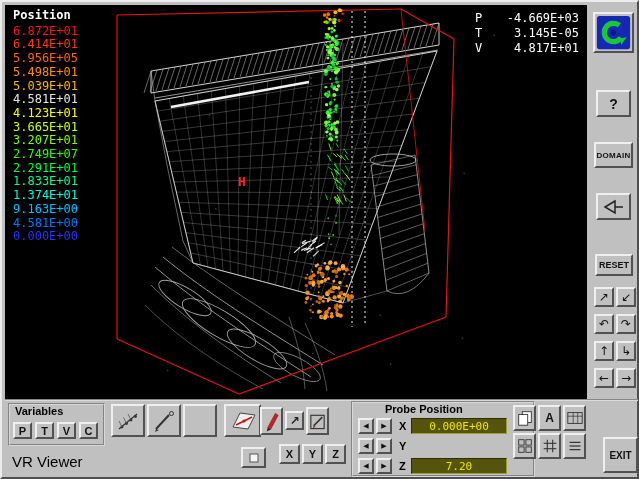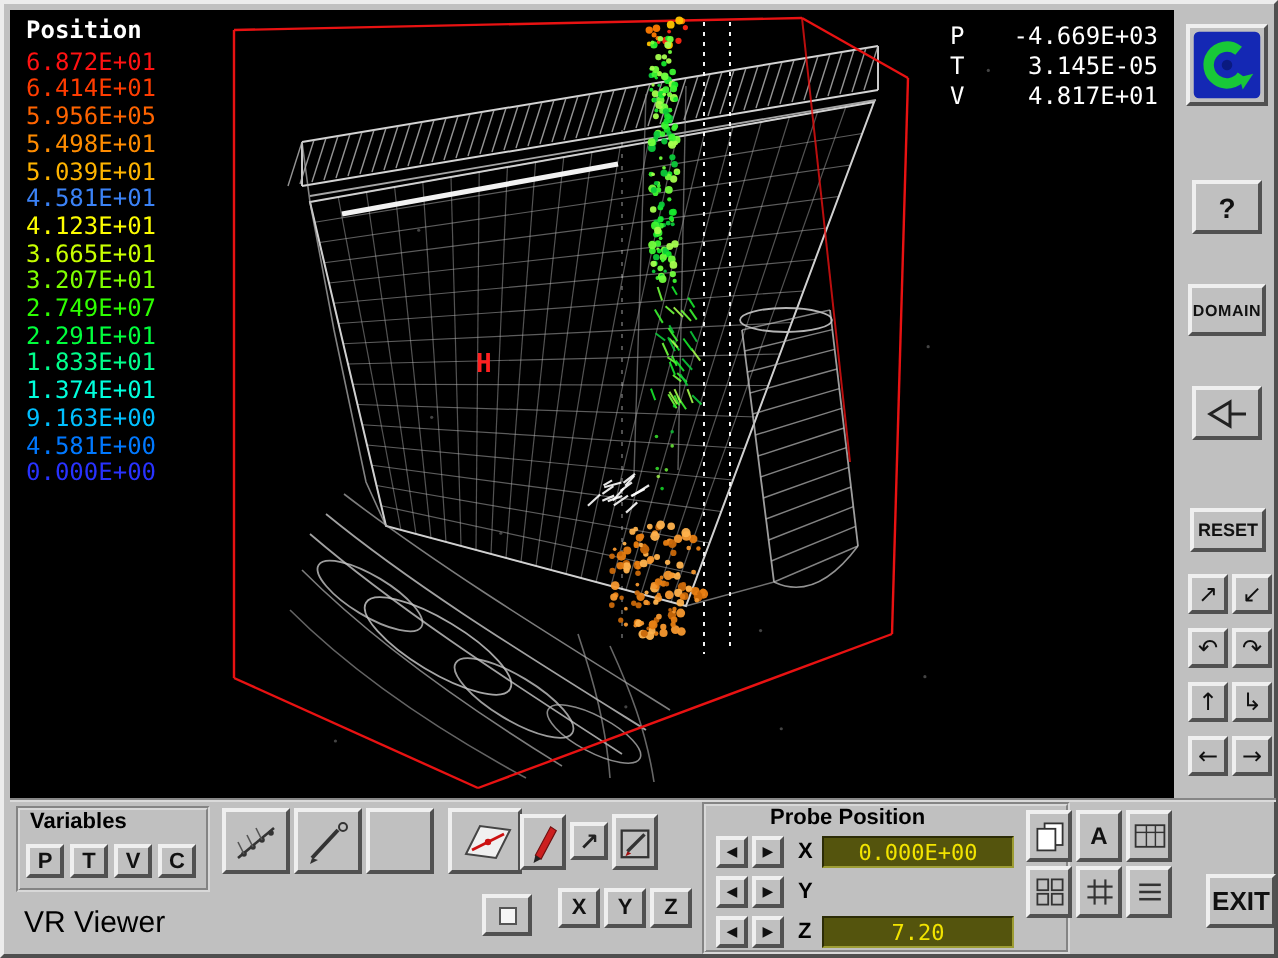--- a/index.html
+++ b/index.html
@@ -537,21 +537,21 @@
         <circle cx="375.29186262064235" cy="310.26663793263333" r="0.8" fill="#888888" opacity="0.5"></circle>
       </svg>
 
     <div class="legend">
       <div class="legend-title">Position</div>
       <div style="color: rgb(255, 18, 18);">6.872E+01</div>
       <div style="color: rgb(255, 60, 0);">6.414E+01</div>
       <div style="color: rgb(255, 100, 0);">5.956E+05</div>
       <div style="color: rgb(255, 140, 0);">5.498E+01</div>
       <div style="color: rgb(255, 180, 0);">5.039E+01</div>
-      <div style="color: #3b82f6;">4.581E+01</div>
+      <div style="color: #e5e5e5;">4.581E+01</div>
       <div style="color: rgb(253, 253, 0);">4.123E+01</div>
       <div style="color: rgb(200, 255, 0);">3.665E+01</div>
       <div style="color: rgb(125, 255, 0);">3.207E+01</div>
       <div style="color: rgb(46, 255, 0);">2.749E+07</div>
       <div style="color: rgb(0, 255, 60);">2.291E+01</div>
       <div style="color: rgb(0, 255, 140);">1.833E+01</div>
       <div style="color: rgb(0, 255, 220);">1.374E+01</div>
       <div style="color: rgb(0, 192, 255);">9.163E+00</div>
       <div style="color: rgb(0, 120, 255);">4.581E+00</div>
       <div style="color: rgb(40, 50, 255);">0.000E+00</div>
@@ -774,17 +774,17 @@
       </svg>
     </div>
     <div class="btn" style="left:558px;top:32px;width:23px;height:26px;">
       <svg class="icon" width="18" height="18" viewBox="0 0 20 20">
         <line x1="4" y1="6" x2="16" y2="6" stroke="#333" stroke-width="1.4"></line>
         <line x1="4" y1="10" x2="16" y2="10" stroke="#333" stroke-width="1.4"></line>
         <line x1="4" y1="14" x2="16" y2="14" stroke="#333" stroke-width="1.4"></line>
       </svg>
     </div>
 
-    <div class="btn" style="left:598px;top:36px;width:35px;height:27px;font-size:13px;font-weight:bold;">
+    <div class="btn" style="left:598px;top:36px;width:35px;height:36px;font-size:10px;font-weight:bold;">
       <span>EXIT</span>
     </div>
   </div>
 </div>
 
 </body></html>

